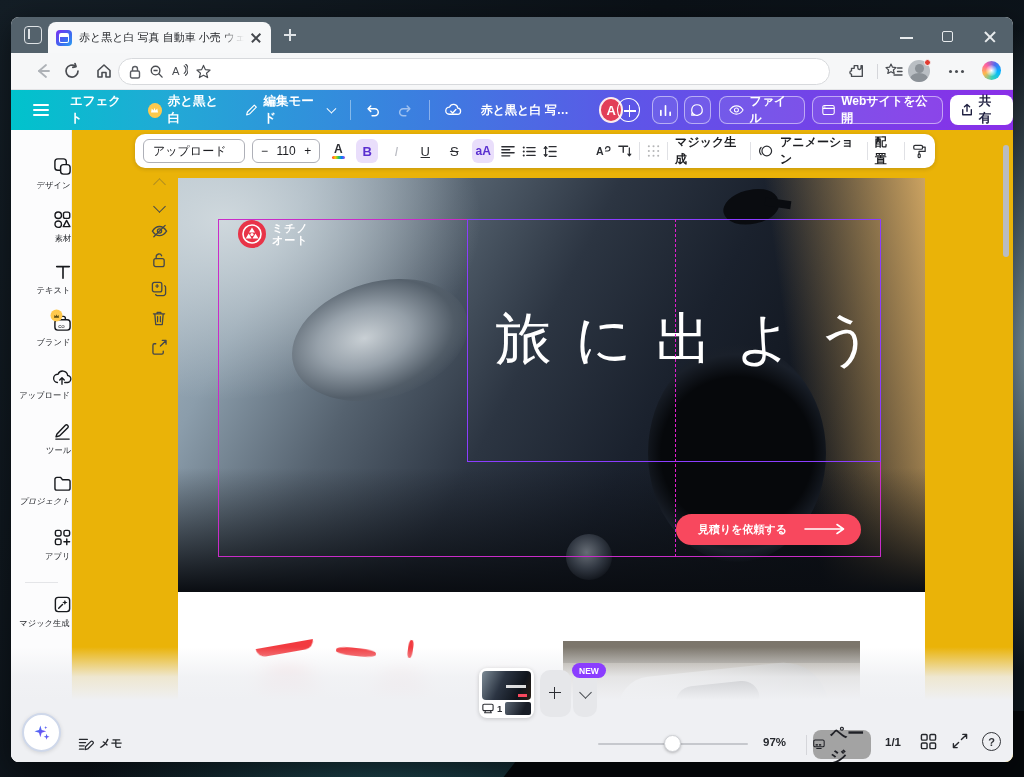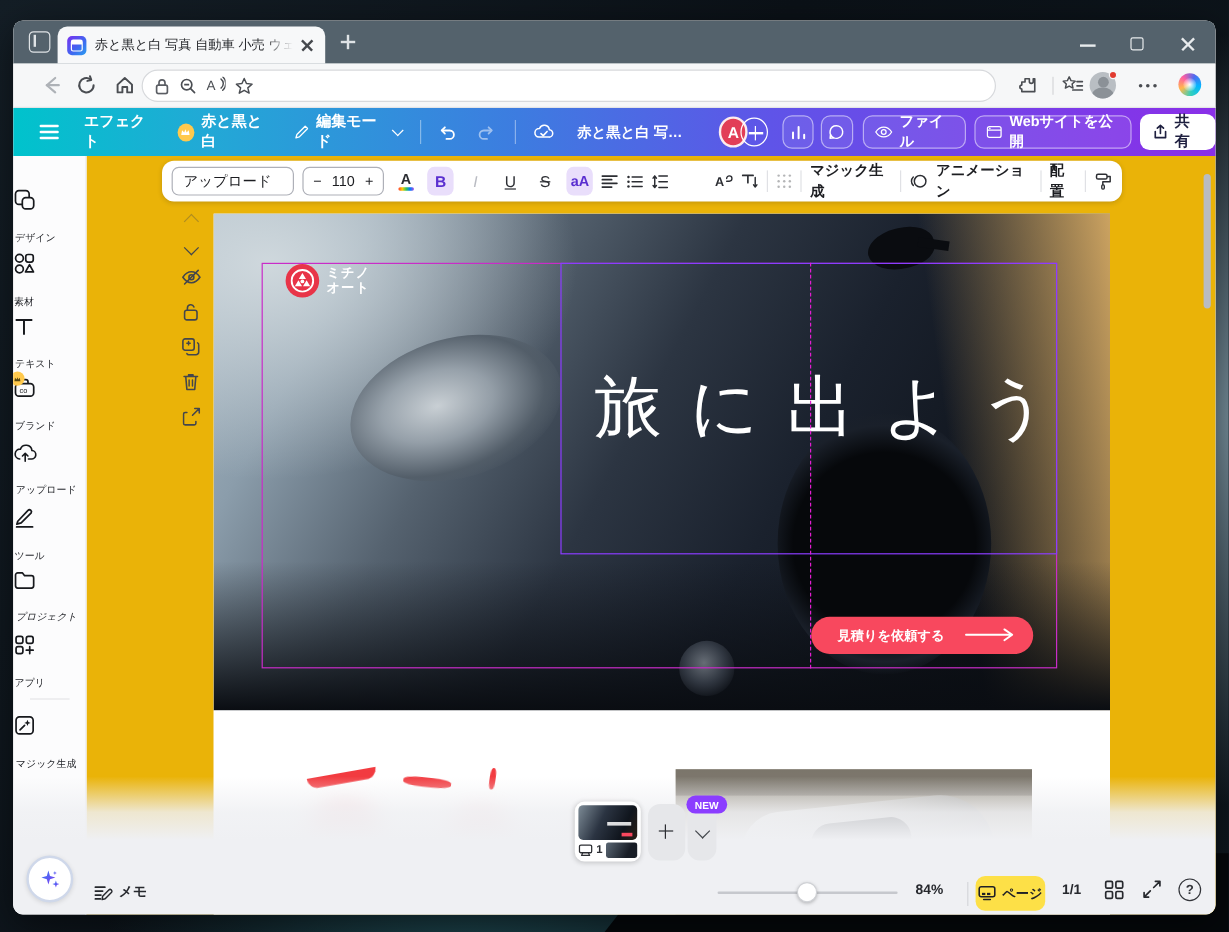--- a/index.html
+++ b/index.html
@@ -62,21 +62,21 @@
   
   .format-bar{left:124px;top:117px;width:800px;height:34px;background:#fff;border-radius:10px;box-shadow:0 1px 4px rgba(20,20,40,.18);display:flex;align-items:center;padding:0 8px;gap:7px;z-index:40;}
   .fb-pill{height:24px;border:1px solid #aeb0b8;border-radius:6px;display:flex;align-items:center;font-size:12px;color:#1c1d21;}
   .fb-btn{height:24px;min-width:22px;border-radius:6px;display:flex;align-items:center;justify-content:center;font-size:13px;color:#2c2e33;}
   .fb-active{background:#e9defb;color:#5a2fd0;}
   .fb-div{width:1px;height:18px;background:#e0e1e5;}
   .fb-label{font-size:12px;font-weight:700;color:#1c1d21;}
   .rainbow{width:13px;height:3px;border-radius:2px;background:linear-gradient(90deg,#ff3b30,#ffcc00,#34c759,#007aff,#af52de);}
   
   .sidebar{left:0;top:113px;width:61px;height:632px;background:#fcfcfd;border-right:1px solid #ededf0;z-index:10;}
-  .sb-item{width:61px;position:absolute;display:flex;flex-direction:column;align-items:flex-start;gap:16px;color:#17191d;}
+  .sb-item{width:61px;position:absolute;display:flex;flex-direction:column;align-items:flex-end;gap:3px;color:#17191d;}
   .sb-item span{font-size:9px;color:#25272c;white-space:nowrap;transform:scale(.92);}
   .sb-div{left:14px;width:33px;height:1px;background:#e4e5e8;}
   .crown-mini{position:absolute;right:9px;top:-5px;width:13px;height:13px;border-radius:50%;background:#ffc94d;display:flex;align-items:center;justify-content:center;}
   
   .workspace{left:61px;top:113px;width:941px;height:632px;background:#eab308;overflow:hidden;}
   .mini-bar{left:76px;top:50px;width:22px;display:flex;flex-direction:column;align-items:center;gap:13px;}
   .chev{width:9px;height:9px;border-right:1.8px solid #43464c;border-bottom:1.8px solid #43464c;}
   .chev.up{transform:rotate(-135deg);opacity:.35;} .chev.down{transform:rotate(45deg);}
   
   .page{left:106px;top:48px;width:747px;height:600px;background:#fff;overflow:hidden;}
@@ -115,21 +115,21 @@
   .thumb-img::before{content:"";position:absolute;left:24px;top:14px;width:20px;height:3px;background:rgba(255,255,255,.85);}
   .thumb-img::after{content:"";position:absolute;left:36px;top:23px;width:9px;height:3px;background:#f8485e;}
   .thumb-row{display:flex;align-items:center;gap:3px;margin-top:2px;}
   .thumb-mini{width:28px;height:13px;border-radius:2px;background:linear-gradient(115deg,#5a6673,#181d26 70%);}
   .gray-btn{top:653px;height:47px;background:#e6e7ea;border-radius:10px;display:flex;align-items:center;justify-content:center;z-index:60;color:#2c2e33;}
   .new-badge{left:561px;top:646px;height:15px;padding:0 7px;border-radius:8px;background:#8b3dff;color:#fff;font-size:8.5px;font-weight:700;display:flex;align-items:center;z-index:65;}
   .assist-btn{left:11px;top:696px;width:39px;height:39px;border-radius:50%;background:#fff;border:2px solid #cfd8ea;box-shadow:0 1px 4px rgba(0,0,0,.12);display:flex;align-items:center;justify-content:center;z-index:60;}
   .status-item{z-index:60;display:flex;align-items:center;gap:5px;color:#26282d;font-size:11.5px;}
   .slider-track{left:587px;top:726px;width:150px;height:2px;background:#c6c8cd;border-radius:1px;z-index:60;}
   .slider-knob{left:653px;top:718px;width:17px;height:17px;border-radius:50%;background:#fff;border:1px solid #cfd1d5;box-shadow:0 1px 3px rgba(0,0,0,.25);z-index:61;}
-  .view-btn{left:802px;top:713px;width:58px;height:29px;background:#fde047;border-radius:8px;display:flex;align-items:center;justify-content:center;gap:5px;font-size:11px;font-weight:700;color:#1f2026;z-index:60;}
+  .view-btn{left:802px;top:713px;width:58px;height:29px;background:#a3a3a3;border-radius:8px;display:flex;align-items:center;justify-content:center;gap:5px;font-size:17px;font-weight:700;color:#1f2026;z-index:60;}
   .help-circle{left:971px;top:715px;width:19px;height:19px;border:1.6px solid #33353a;border-radius:50%;display:flex;align-items:center;justify-content:center;font-size:11px;font-weight:700;color:#33353a;z-index:60;}
   .vdiv{width:1px;height:20px;background:#d5d6da;z-index:60;}
   svg{display:block;}
 </style>
 </head>
 <body>
 
 <div class="stage">
   <div class="abs wp-streak"></div>
 
@@ -556,21 +556,21 @@
       <svg width="16" height="14" viewBox="0 0 17 15">
           <path d="M1.5 2.5 H10 M1.5 6 H8 M1.5 9.5 H6.5 M1.5 13 H6" stroke="#26282d" stroke-width="1.5" stroke-linecap="round"></path>
           <path d="M9 12 L14.5 6.5 a1.6 1.6 0 0 1 2.3 2.3 L11.3 14.3 L8.5 15 Z" stroke="#26282d" stroke-width="1.3" fill="none" stroke-linejoin="round" transform="translate(-1,-1.5)"></path>
         </svg>
       <span style="font-weight:700;">メモ</span>
     </div>
 
     <div class="abs slider-track"></div>
     <div class="abs slider-knob"></div>
     <div class="abs status-item" style="left:752px;top:719px;font-weight:700;">
-        <span>84%</span>
+        <span>97%</span>
       </div>
     <div class="abs vdiv" style="left:795px;top:718px;"></div>
     <div class="abs view-btn">
       <svg width="15" height="13" viewBox="0 0 16 14">
           <rect x="1" y="1" width="14" height="9" rx="1.8" stroke="#1f2026" stroke-width="1.4" fill="none"></rect>
           <rect x="3.5" y="6.5" width="3" height="2" fill="#1f2026"></rect>
           <rect x="8" y="6.5" width="3" height="2" fill="#1f2026"></rect>
           <path d="M5 12.5 H11" stroke="#1f2026" stroke-width="1.4" stroke-linecap="round"></path>
         </svg>
       <span>ページ</span>

